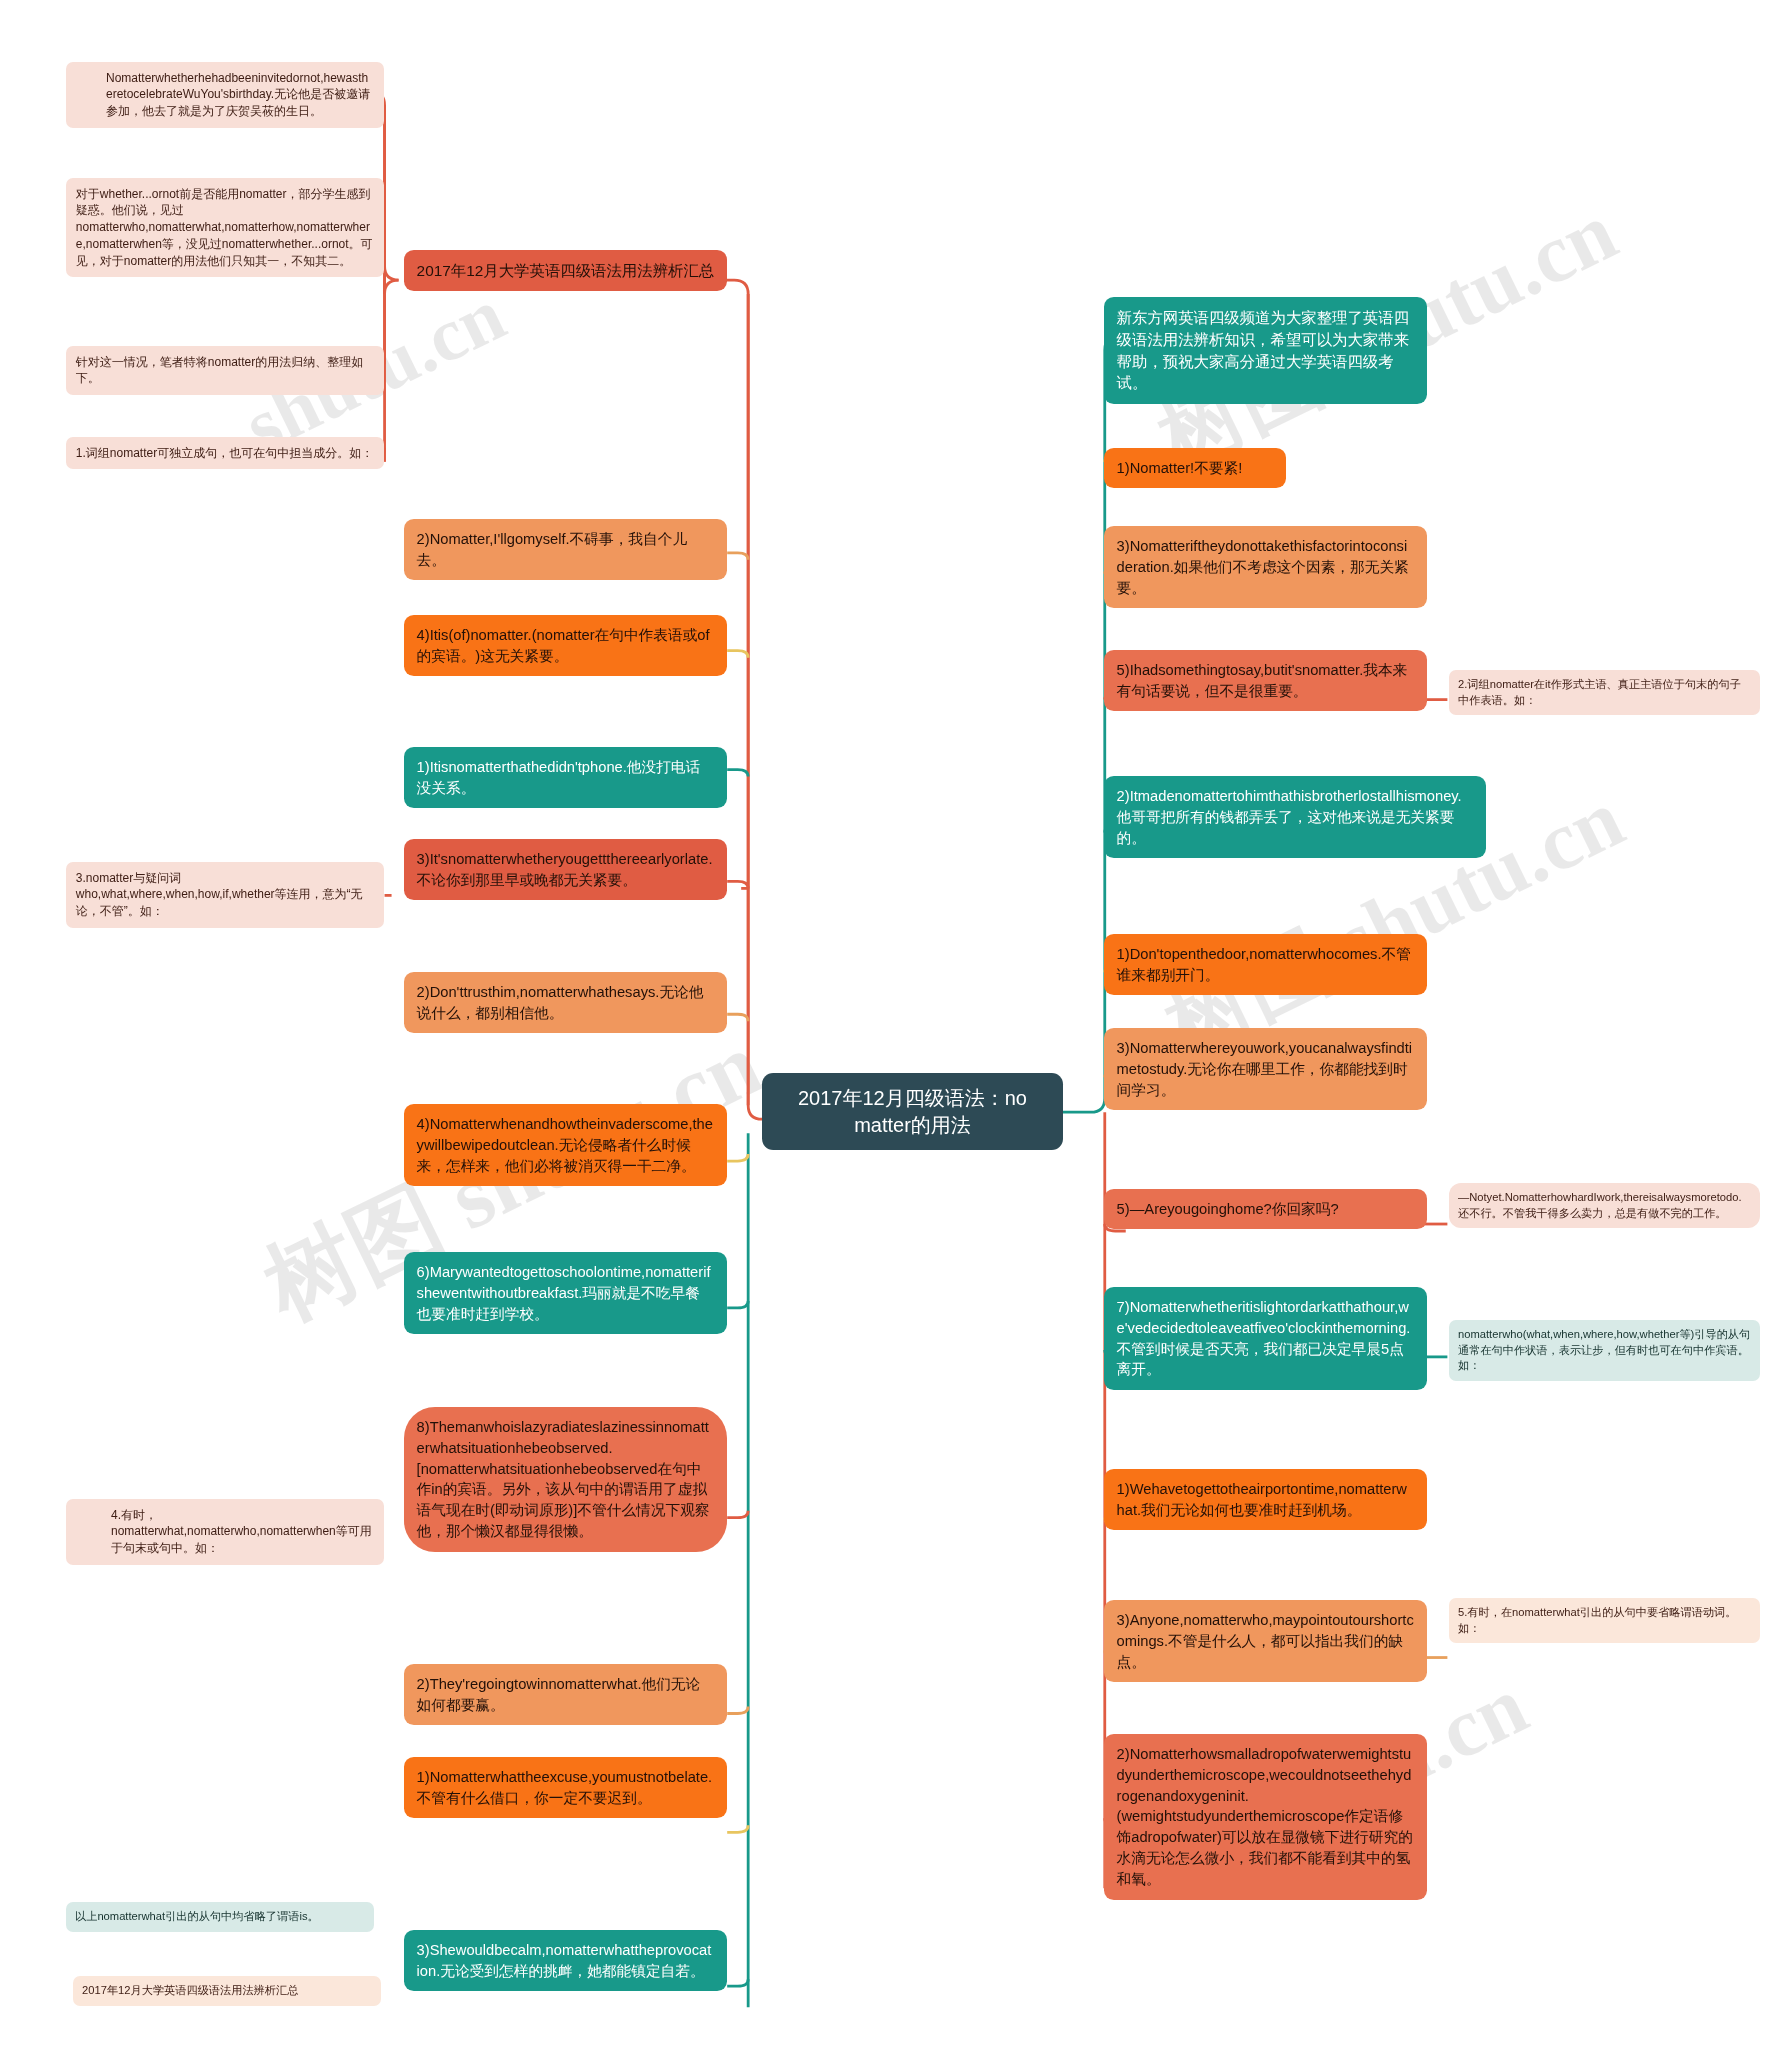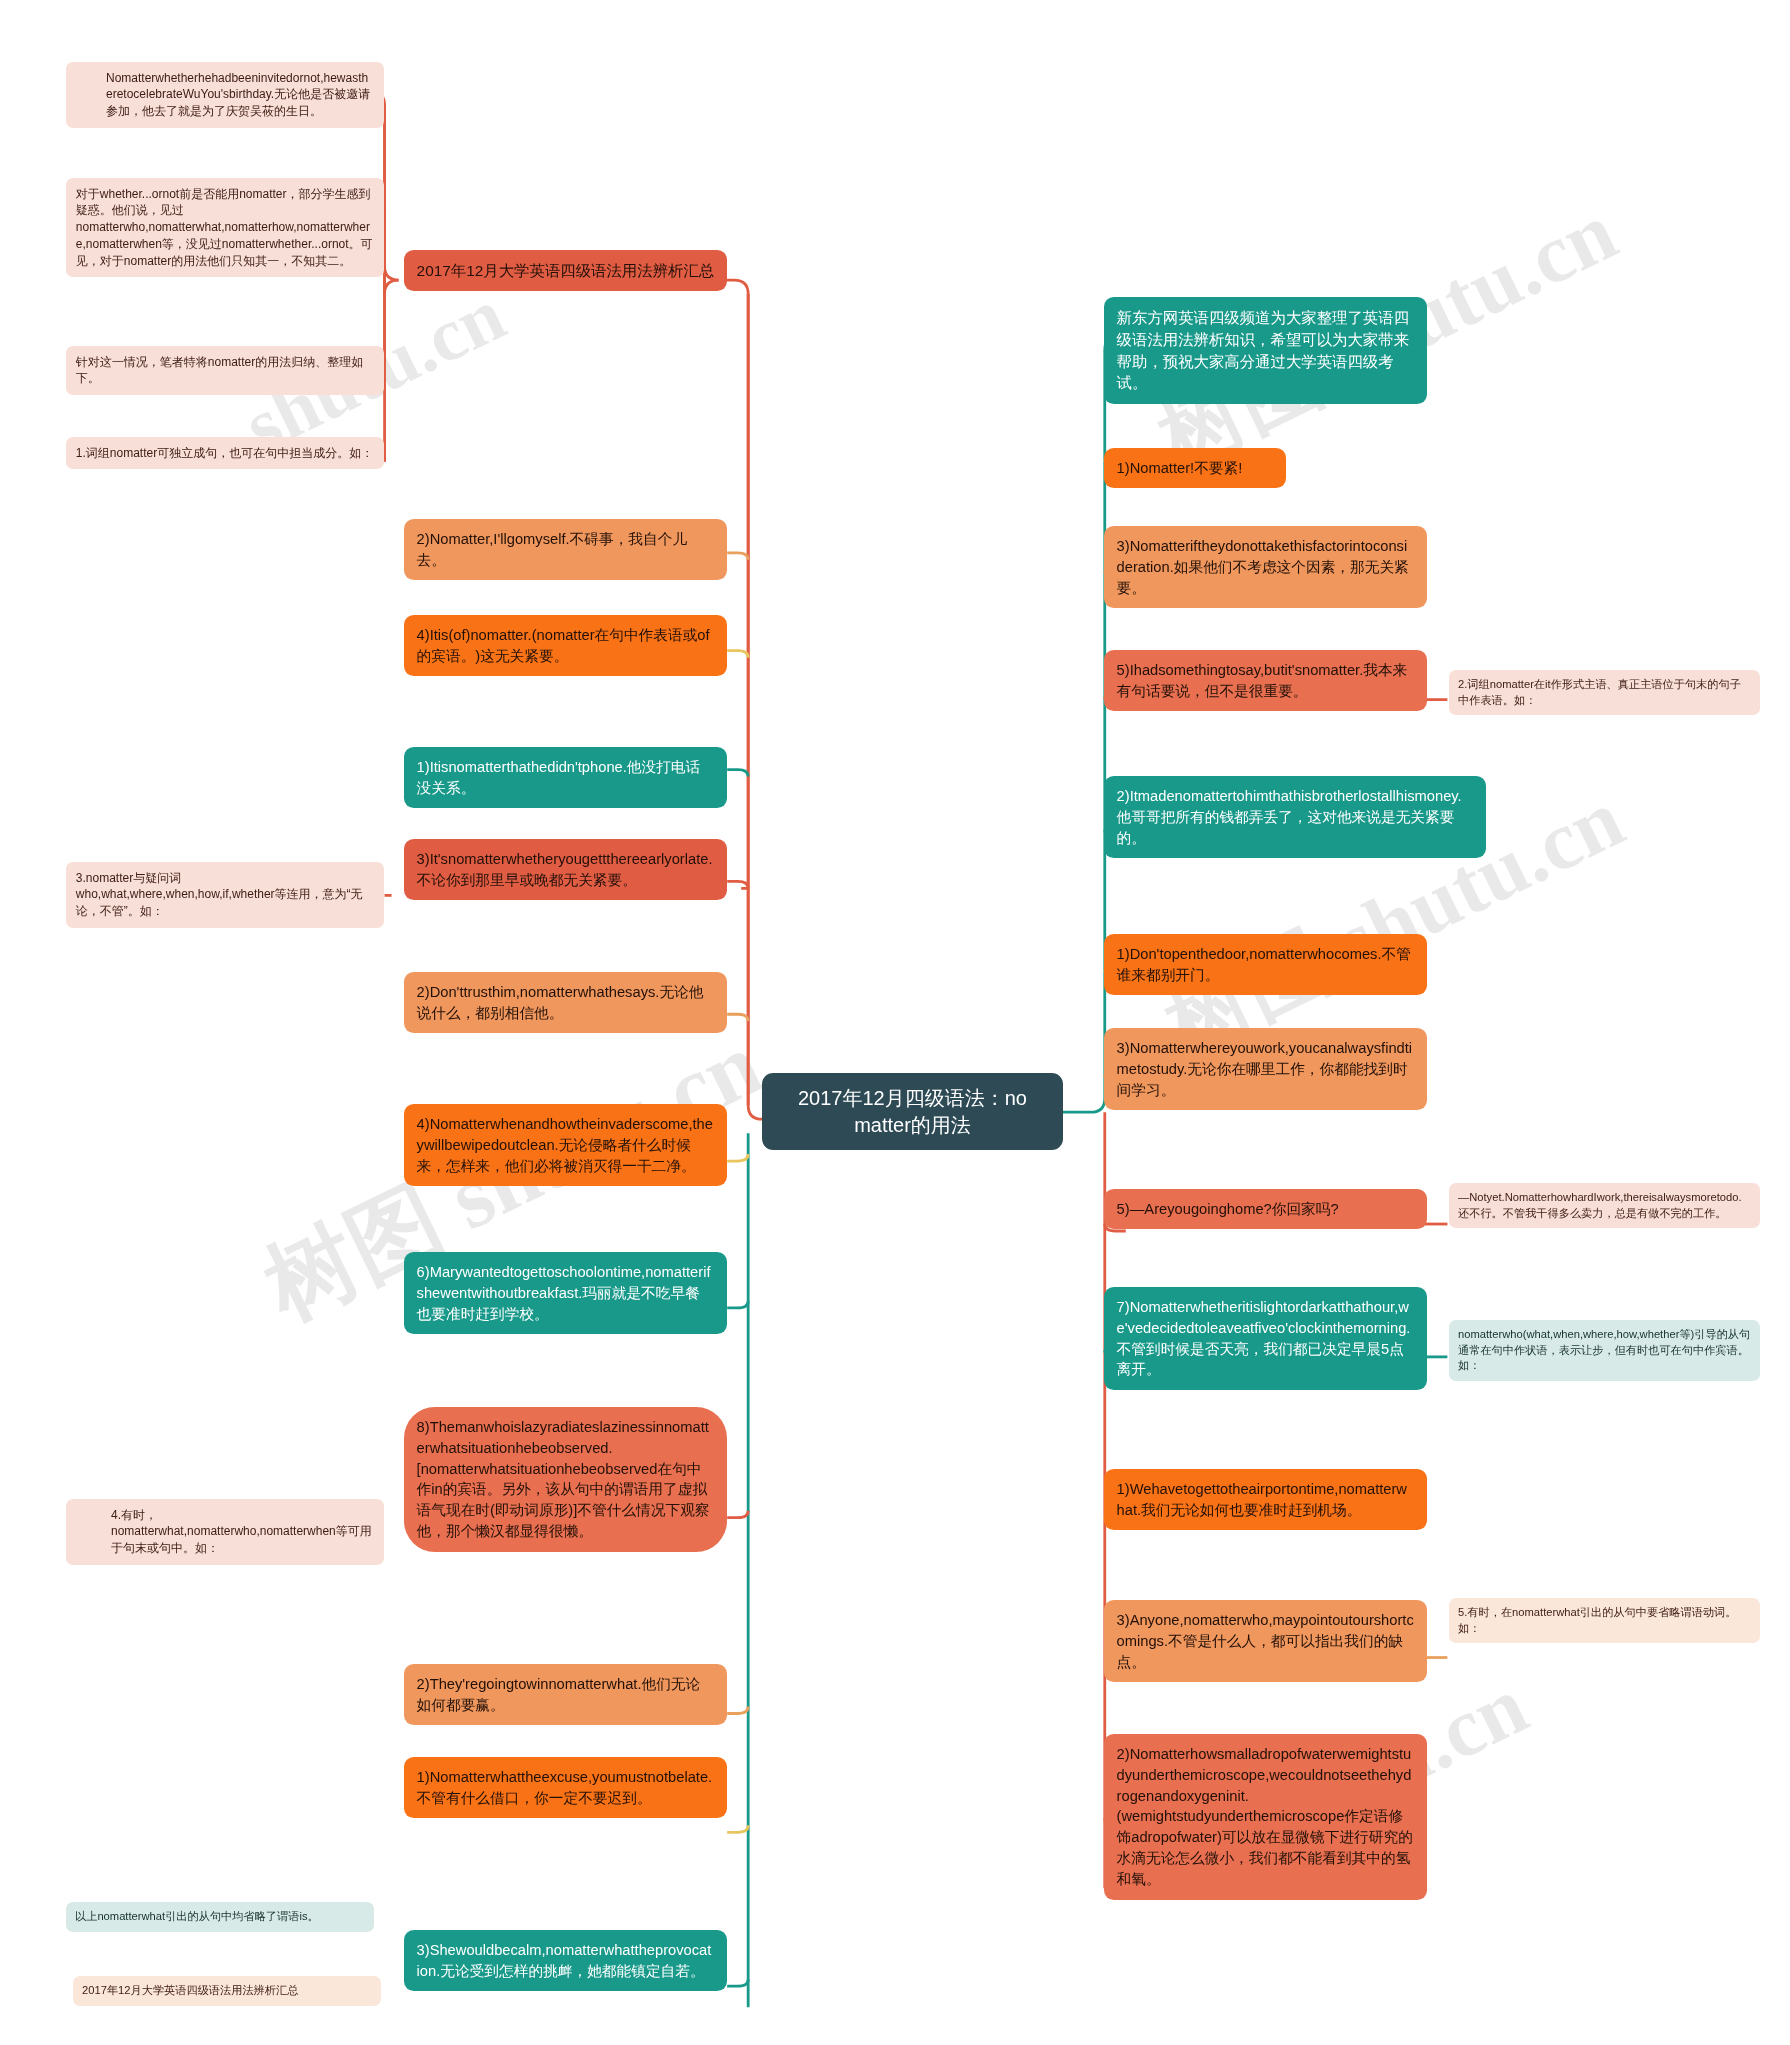--- a/index.html
+++ b/index.html
@@ -191,20 +191,20 @@
   <div class="node c-teal lvl2" style="left:1104px;top:1287px;width:323px;">7)Nomatterwhetheritislightordarkatthathour,we'vedecidedtoleaveatfiveo'clockinthemorning.不管到时候是否天亮，我们都已决定早晨5点离开。</div>
 
   <div class="node c-yellow lvl2" style="left:1104px;top:1469px;width:323px;">1)Wehavetogettotheairportontime,nomatterwhat.我们无论如何也要准时赶到机场。</div>
 
   <div class="node c-orange lvl2" style="left:1104px;top:1600px;width:323px;">3)Anyone,nomatterwho,maypointoutourshortcomings.不管是什么人，都可以指出我们的缺点。</div>
 
   <div class="node c-salmon lvl2" style="left:1104px;top:1734px;width:323px;">2)Nomatterhowsmalladropofwaterwemightstudyunderthemicroscope,wecouldnotseethehydrogenandoxygeninit.(wemightstudyunderthemicroscope作定语修饰adropofwater)可以放在显微镜下进行研究的水滴无论怎么微小，我们都不能看到其中的氢和氧。</div>
 
   <div class="node c-pink tiny" style="left:1449px;top:670px;width:311px;">2.词组nomatter在it作形式主语、真正主语位于句末的句子中作表语。如：</div>
 
-  <div class="node c-pink tiny" style="left:1449px;top:1183px;width:311px;">—Notyet.NomatterhowhardIwork,thereisalwaysmoretodo.还不行。不管我干得多么卖力，总是有做不完的工作。</div>
+  <div class="node c-pink tiny" style="left:1449px;top:1183px;width:311px;border-radius:12px;">—Notyet.NomatterhowhardIwork,thereisalwaysmoretodo.还不行。不管我干得多么卖力，总是有做不完的工作。</div>
 
   <div class="node c-mint tiny" style="left:1449px;top:1320px;width:311px;">nomatterwho(what,when,where,how,whether等)引导的从句通常在句中作状语，表示让步，但有时也可在句中作宾语。如：</div>
 
   <div class="node c-peach tiny" style="left:1449px;top:1598px;width:311px;">5.有时，在nomatterwhat引出的从句中要省略谓语动词。如：</div>
 
 </div>
 
 
 </body></html>

